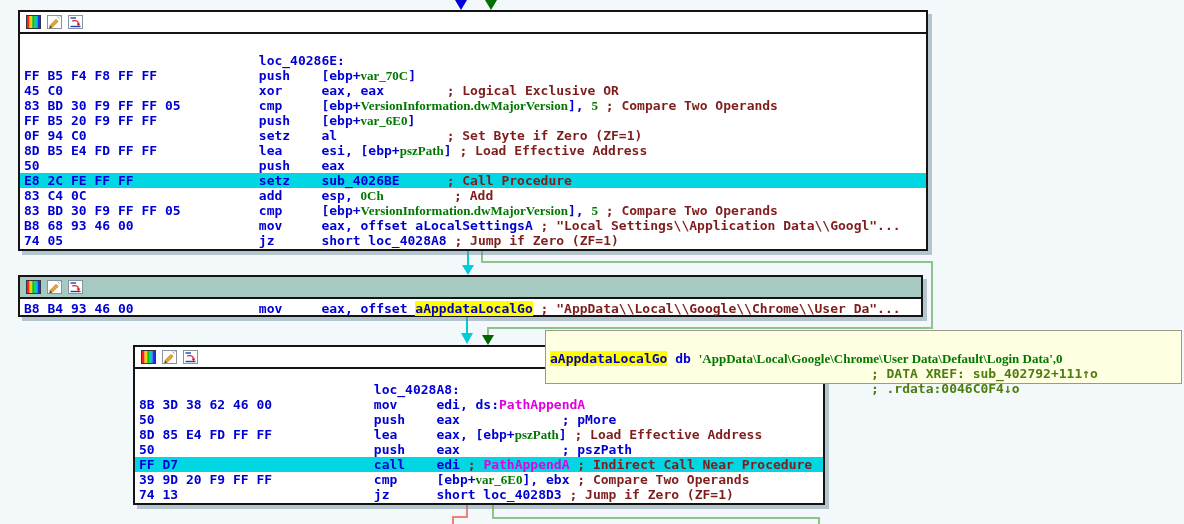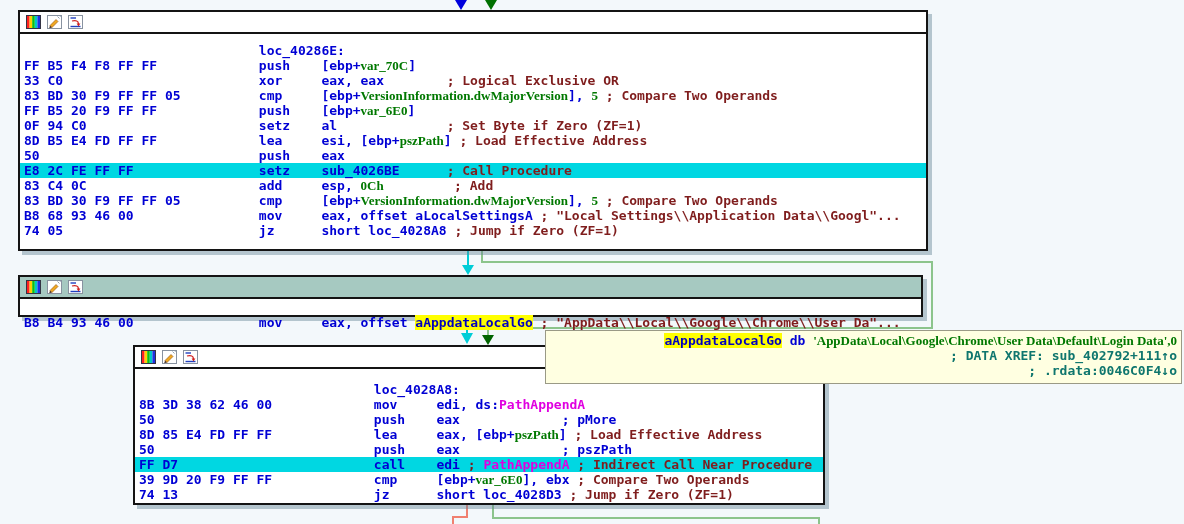--- a/index.html
+++ b/index.html
@@ -27,25 +27,25 @@
   .asm-line{
     white-space:pre;
     font:bold 13px/15px "DejaVu Sans Mono",monospace;
     color:#0000d4;
   }
   .asm-line.hl{background:#00d7e2;margin-left:-4px;padding-left:4px;}
   .sg-b{color:#0000d4;}
   .sg-g{color:#007800;font-family:Liberation Serif, serif;}
   .sg-c{color:#7f1d1d;}
   .sg-m{color:#e000e0;}
-  .sg-x{color:#0f766e;}
+  .sg-x{color:#4d7c0f;}
   .sg-hb{color:#0000c0;background:#ffff00;}
   .tooltip{
     position:absolute;background:#ffffe1;border:1px solid #9a9a86;
-    padding:2px 4px;box-sizing:border-box;z-index:20;text-align:right;
+    padding:20px 4px;box-sizing:border-box;z-index:20;
   }
 </style>
 </head>
 <body>
 
 <div>
   <svg id="edge-layer">
       <polygon points="455,0 467,0 461,10" fill="#0000dd"></polygon>
       <polygon points="485,0 497,0 491,10" fill="#007000"></polygon>
       <path d="M468,251 L468,266" stroke="#00cdd7" stroke-width="2" fill="none"></path>
@@ -81,24 +81,24 @@
   <button class="icon-btn">
     <svg width="15" height="14" viewBox="0 0 15 14">
       <rect x="0.5" y="0.5" width="14" height="13" fill="#ffffff" stroke="#8892a0"></rect>
       <path d="M2.5,3 H8" stroke="#2040c0" stroke-width="1.4" fill="none"></path>
       <path d="M2.5,11.5 H12.5" stroke="#2040c0" stroke-width="1.4" fill="none"></path>
       <path d="M4,6 C8,5 10.5,6 10.5,9" stroke="#d02020" stroke-width="1.2" fill="none"></path>
       <polygon points="8.6,8.4 12.4,8.4 10.5,11.4" fill="#d02020"></polygon>
     </svg>
   </button>
 </div>
-        <div class="body" style="padding-top: 9px;">
+        <div class="body" style="padding-top: 19px;">
           <div class="asm-line"><span class="sg-b">                              loc_40286E:</span></div>
           <div class="asm-line"><span class="sg-b">FF B5 F4 F8 FF FF             push    [ebp+</span><span class="sg-g">var_70C</span><span class="sg-b">]</span></div>
-          <div class="asm-line"><span class="sg-b">33 C0                         xor     eax, eax        </span><span class="sg-c">; Logical Exclusive OR</span></div>
+          <div class="asm-line"><span class="sg-b">45 C0                         xor     eax, eax        </span><span class="sg-c">; Logical Exclusive OR</span></div>
           <div class="asm-line"><span class="sg-b">83 BD 30 F9 FF FF 05          cmp     [ebp+</span><span class="sg-g">VersionInformation.dwMajorVersion</span><span class="sg-b">], </span><span class="sg-g">5</span><span class="sg-c"> ; Compare Two Operands</span></div>
           <div class="asm-line"><span class="sg-b">FF B5 20 F9 FF FF             push    [ebp+</span><span class="sg-g">var_6E0</span><span class="sg-b">]</span></div>
           <div class="asm-line"><span class="sg-b">0F 94 C0                      setz    al              </span><span class="sg-c">; Set Byte if Zero (ZF=1)</span></div>
           <div class="asm-line"><span class="sg-b">8D B5 E4 FD FF FF             lea     esi, [ebp+</span><span class="sg-g">pszPath</span><span class="sg-b">]</span><span class="sg-c"> ; Load Effective Address</span></div>
           <div class="asm-line"><span class="sg-b">50                            push    eax</span></div>
           <div class="asm-line hl"><span class="sg-b">E8 2C FE FF FF                setz    sub_4026BE      </span><span class="sg-c">; Call Procedure</span></div>
           <div class="asm-line"><span class="sg-b">83 C4 0C                      add     esp, </span><span class="sg-g">0Ch</span><span class="sg-c">         ; Add</span></div>
           <div class="asm-line"><span class="sg-b">83 BD 30 F9 FF FF 05          cmp     [ebp+</span><span class="sg-g">VersionInformation.dwMajorVersion</span><span class="sg-b">], </span><span class="sg-g">5</span><span class="sg-c"> ; Compare Two Operands</span></div>
           <div class="asm-line"><span class="sg-b">B8 68 93 46 00                mov     eax, offset aLocalSettingsA </span><span class="sg-c">; "Local Settings\\Application Data\\Googl"...</span></div>
           <div class="asm-line"><span class="sg-b">74 05                         jz      short loc_4028A8 </span><span class="sg-c">; Jump if Zero (ZF=1)</span></div>
@@ -127,21 +127,21 @@
   <button class="icon-btn">
     <svg width="15" height="14" viewBox="0 0 15 14">
       <rect x="0.5" y="0.5" width="14" height="13" fill="#ffffff" stroke="#8892a0"></rect>
       <path d="M2.5,3 H8" stroke="#2040c0" stroke-width="1.4" fill="none"></path>
       <path d="M2.5,11.5 H12.5" stroke="#2040c0" stroke-width="1.4" fill="none"></path>
       <path d="M4,6 C8,5 10.5,6 10.5,9" stroke="#d02020" stroke-width="1.2" fill="none"></path>
       <polygon points="8.6,8.4 12.4,8.4 10.5,11.4" fill="#d02020"></polygon>
     </svg>
   </button>
 </div>
-        <div class="body" style="padding-top: 16px;">
+        <div class="body" style="padding-top: 2px;">
           <div class="asm-line"><span class="sg-b">B8 B4 93 46 00                mov     eax, offset </span><span class="sg-hb">aAppdataLocalGo</span><span class="sg-c"> ; "AppData\\Local\\Google\\Chrome\\User Da"...</span></div>
         </div>
       </div>
       <div class="block" style="left: 133px; top: 345px; width: 692px; height: 160px;">
         <div class="titlebar">
   <button class="icon-btn">
     <svg width="15" height="14" viewBox="0 0 15 14">
       <rect x="0.5" y="0.5" width="14" height="13" fill="#ffffff" stroke="#333344"></rect>
       <rect x="1" y="1" width="2.6" height="12" fill="#ff2020"></rect>
       <rect x="3.6" y="1" width="2.6" height="12" fill="#ffd000"></rect>

